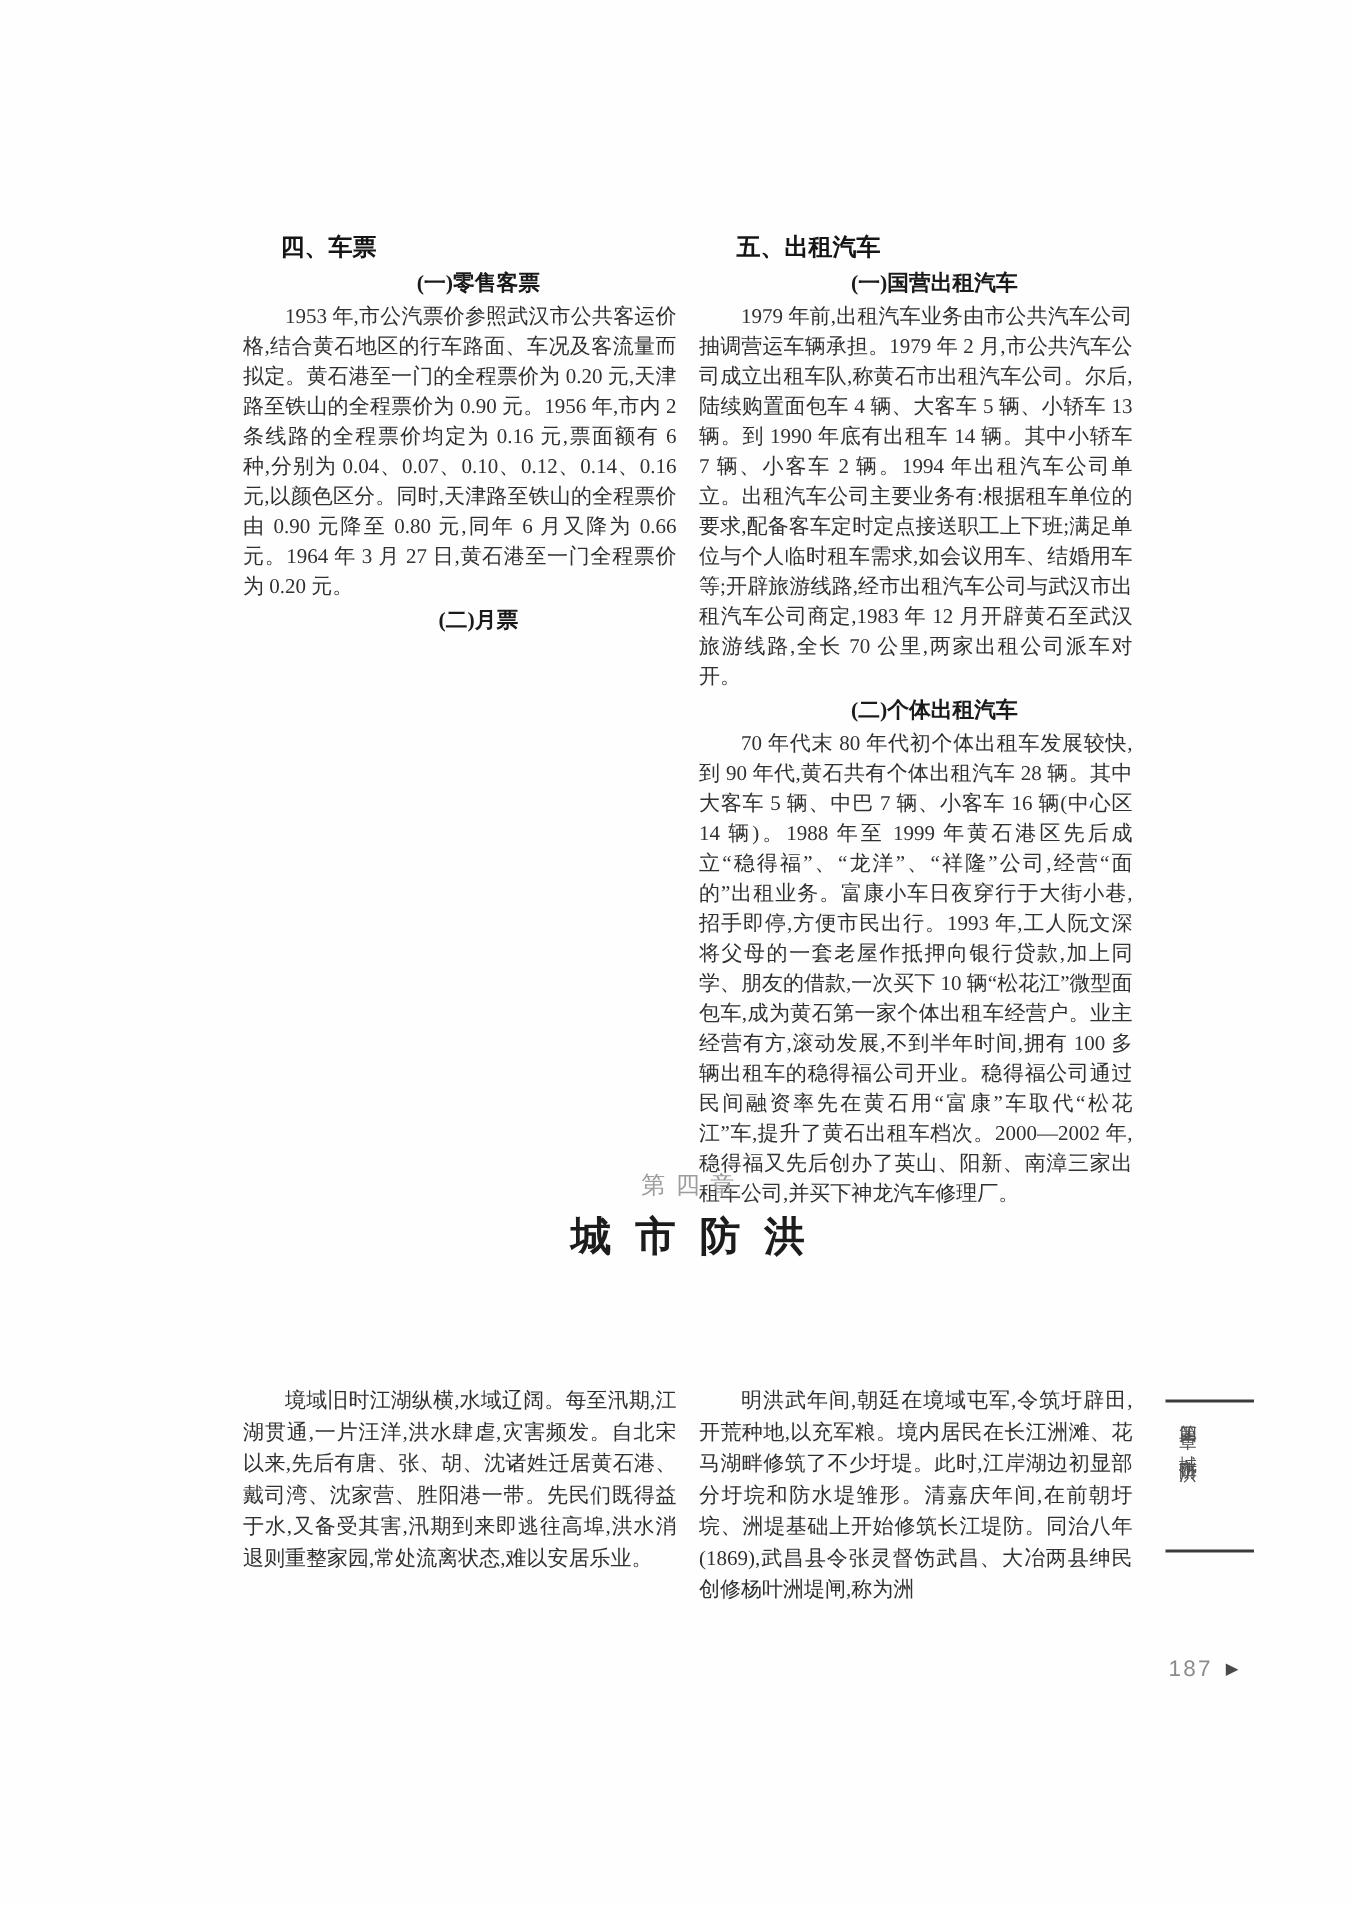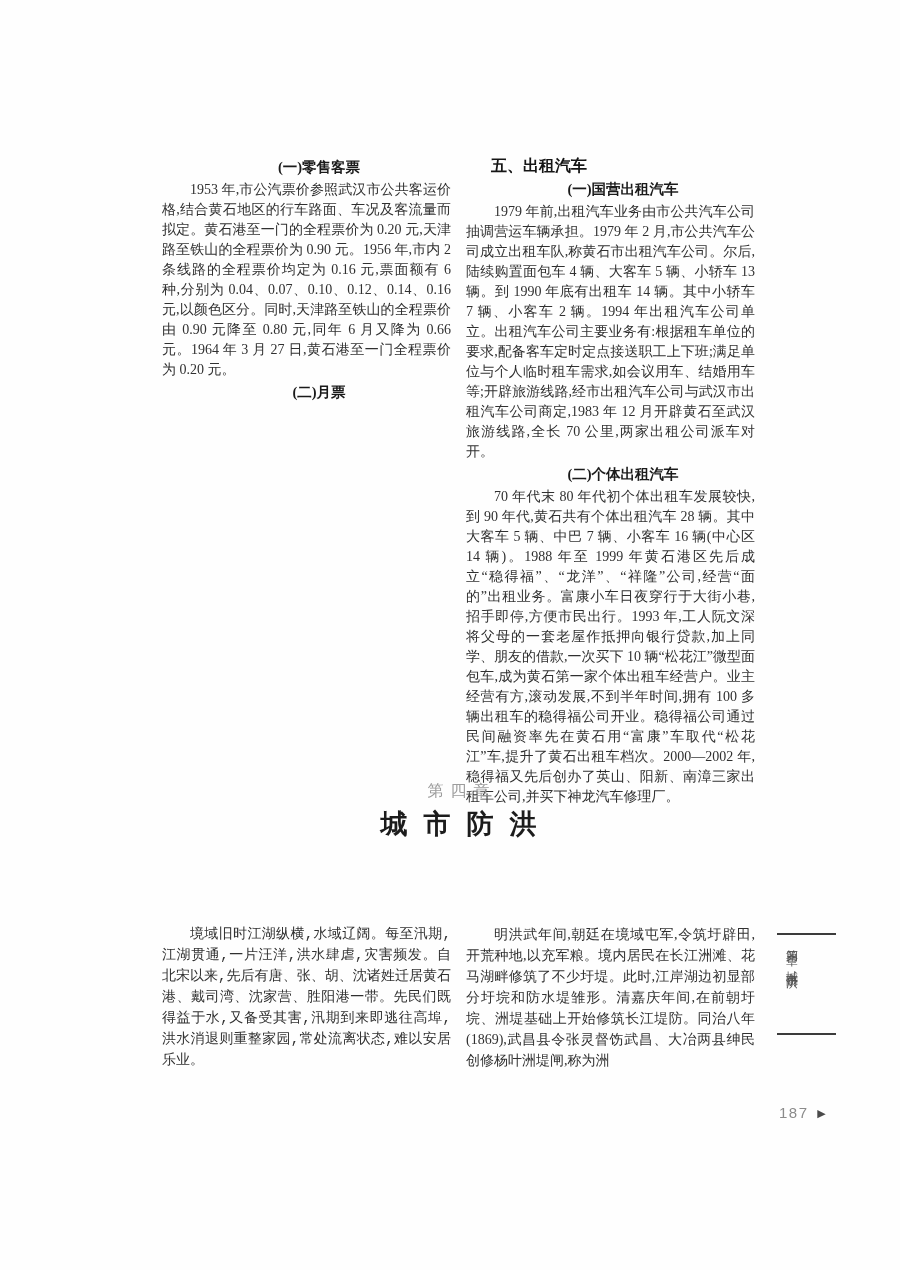--- a/index.html
+++ b/index.html
@@ -72,21 +72,21 @@
     line-height: 30px;
   }
   .intro {
     position: absolute;
     top: 924px;
     width: 289px;
     font-size: 14px;
     line-height: 21px;
     text-align: justify;
   }
-  .intro-left  { left: 162px; font-family: Liberation Mono, monospace; }
+  .intro-left  { left: 162px; }
   .intro-right { left: 466px; }
   .side-tab {
     position: absolute;
     left: 777px;
     top: 933px;
     width: 59px;
     height: 102px;
   }
   .side-rule {
     position: absolute;
@@ -125,20 +125,21 @@
     margin-left: 3px;
     vertical-align: 1px;
   }
 </style>
 </head>
 <body>
 
 <div class="page">
 
   <div class="col col-left">
+    <h3 class="sec-heading">四、车票</h3>
     <h4 class="sub-heading">(一)零售客票</h4>
     <p class="body-p">1953 年,市公汽票价参照武汉市公共客运价格,结合黄石地区的行车路面、车况及客流量而拟定。黄石港至一门的全程票价为 0.20 元,天津路至铁山的全程票价为 0.90 元。1956 年,市内 2 条线路的全程票价均定为 0.16 元,票面额有 6 种,分别为 0.04、0.07、0.10、0.12、0.14、0.16 元,以颜色区分。同时,天津路至铁山的全程票价由 0.90 元降至 0.80 元,同年 6 月又降为 0.66 元。1964 年 3 月 27 日,黄石港至一门全程票价为 0.20 元。</p>
     <h4 class="sub-heading">(二)月票</h4>
   </div>
 
   <div class="col col-right">
     <h3 class="sec-heading">五、出租汽车</h3>
     <h4 class="sub-heading">(一)国营出租汽车</h4>
     <p class="body-p">1979 年前,出租汽车业务由市公共汽车公司抽调营运车辆承担。1979 年 2 月,市公共汽车公司成立出租车队,称黄石市出租汽车公司。尔后,陆续购置面包车 4 辆、大客车 5 辆、小轿车 13 辆。到 1990 年底有出租车 14 辆。其中小轿车 7 辆、小客车 2 辆。1994 年出租汽车公司单立。出租汽车公司主要业务有:根据租车单位的要求,配备客车定时定点接送职工上下班;满足单位与个人临时租车需求,如会议用车、结婚用车等;开辟旅游线路,经市出租汽车公司与武汉市出租汽车公司商定,1983 年 12 月开辟黄石至武汉旅游线路,全长 70 公里,两家出租公司派车对开。</p>
     <h4 class="sub-heading">(二)个体出租汽车</h4>

